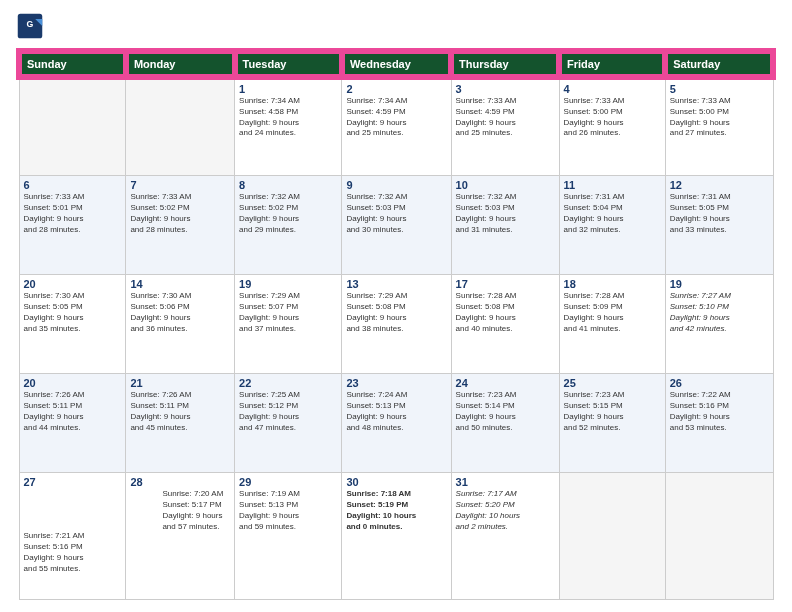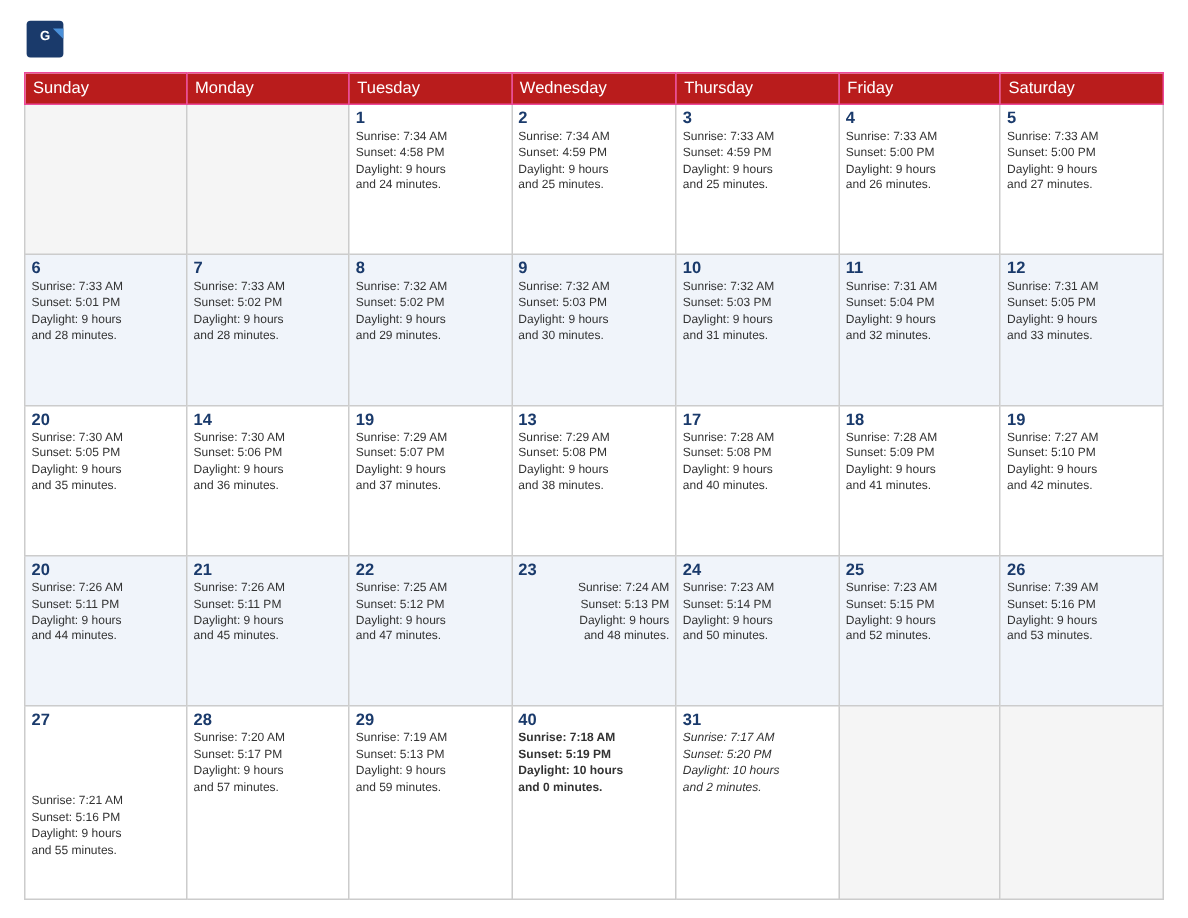--- a/index.html
+++ b/index.html
@@ -53,27 +53,27 @@
     .location-title {
       font-size: 13px;
       color: #333;
     }
     .calendar {
       width: 100%;
       border-collapse: collapse;
       flex: 1;
     }
     .calendar th {
-      background-color: #b91c1c;
+      background-color: #14532d;
       color: #fff;
       font-size: 11px;
-      font-weight: normal;
+      font-weight: bold;
       padding: 4px 5px;
       text-align: left;
-      border: 1px solid #ec4899;
+      border: 6px solid #ec4899;
     }
     .calendar td {
       border: 1px solid #ccc;
       vertical-align: top;
       padding: 3px 4px;
       font-size: 8.5px;
       color: #333;
       width: 113px;
       height: 82px;
     }
@@ -265,21 +265,21 @@
           </td>
           <td>
             <span class="day-number">18</span>
             <div class="day-info" style="white-space: pre-line;">Sunrise: 7:28 AM
 Sunset: 5:09 PM
 Daylight: 9 hours
 and 41 minutes.</div>
           </td>
           <td>
             <span class="day-number">19</span>
-            <div class="day-info" style="white-space: pre-line;">Sunrise: 7:27 AM
+            <div class="day-info" style="white-space: pre-line; font-style: italic;">Sunrise: 7:27 AM
 Sunset: 5:10 PM
 Daylight: 9 hours
 and 42 minutes.</div>
           </td>
         </tr>
         <tr class="row-shaded">
           <td>
             <span class="day-number">20</span>
             <div class="day-info" style="white-space: pre-line;">Sunrise: 7:26 AM
 Sunset: 5:11 PM
@@ -295,71 +295,71 @@
           </td>
           <td>
             <span class="day-number">22</span>
             <div class="day-info" style="white-space: pre-line;">Sunrise: 7:25 AM
 Sunset: 5:12 PM
 Daylight: 9 hours
 and 47 minutes.</div>
           </td>
           <td>
             <span class="day-number">23</span>
-            <div class="day-info" style="white-space: pre-line; text-align: right;">Sunrise: 7:24 AM
+            <div class="day-info" style="white-space: pre-line;">Sunrise: 7:24 AM
 Sunset: 5:13 PM
 Daylight: 9 hours
 and 48 minutes.</div>
           </td>
           <td>
             <span class="day-number">24</span>
             <div class="day-info" style="white-space: pre-line;">Sunrise: 7:23 AM
 Sunset: 5:14 PM
 Daylight: 9 hours
 and 50 minutes.</div>
           </td>
           <td>
             <span class="day-number">25</span>
             <div class="day-info" style="white-space: pre-line;">Sunrise: 7:23 AM
 Sunset: 5:15 PM
 Daylight: 9 hours
 and 52 minutes.</div>
           </td>
           <td>
             <span class="day-number">26</span>
-            <div class="day-info" style="white-space: pre-line;">Sunrise: 7:39 AM
+            <div class="day-info" style="white-space: pre-line;">Sunrise: 7:22 AM
 Sunset: 5:16 PM
 Daylight: 9 hours
 and 53 minutes.</div>
           </td>
         </tr>
         <tr class="row-white">
           <td>
             <span class="day-number">27</span>
             <div class="day-info" style="white-space: pre-line; margin-top: 43px;">Sunrise: 7:21 AM
 Sunset: 5:16 PM
 Daylight: 9 hours
 and 55 minutes.</div>
           </td>
           <td>
             <span class="day-number">28</span>
-            <div class="day-info" style="white-space: pre-line;">Sunrise: 7:20 AM
+            <div class="day-info" style="white-space: pre-line; margin-left: 32px;">Sunrise: 7:20 AM
 Sunset: 5:17 PM
 Daylight: 9 hours
 and 57 minutes.</div>
           </td>
           <td>
             <span class="day-number">29</span>
             <div class="day-info" style="white-space: pre-line;">Sunrise: 7:19 AM
 Sunset: 5:13 PM
 Daylight: 9 hours
 and 59 minutes.</div>
           </td>
           <td>
-            <span class="day-number">40</span>
+            <span class="day-number">30</span>
             <div class="day-info" style="white-space: pre-line; font-weight: bold;">Sunrise: 7:18 AM
 Sunset: 5:19 PM
 Daylight: 10 hours
 and 0 minutes.</div>
           </td>
           <td>
             <span class="day-number">31</span>
             <div class="day-info" style="white-space: pre-line; font-style: italic;">Sunrise: 7:17 AM
 Sunset: 5:20 PM
 Daylight: 10 hours

